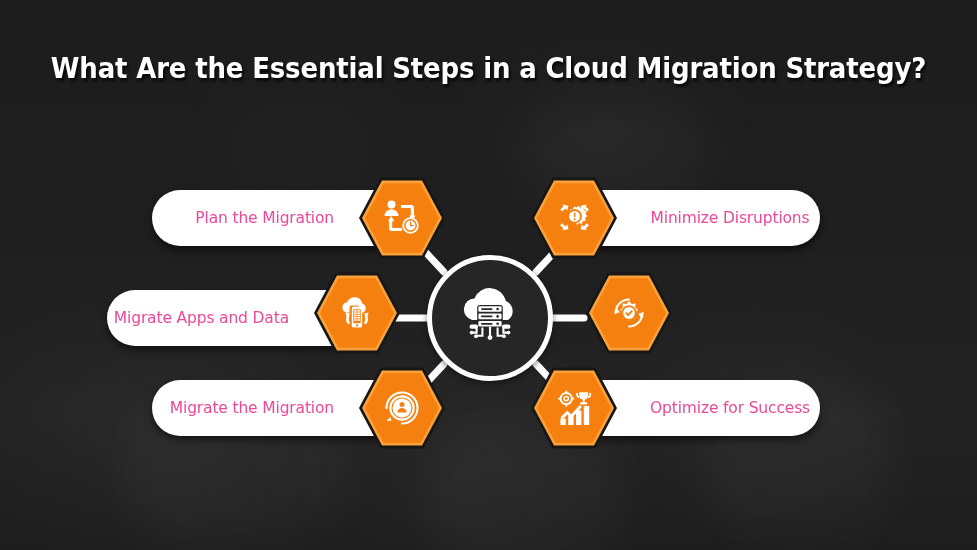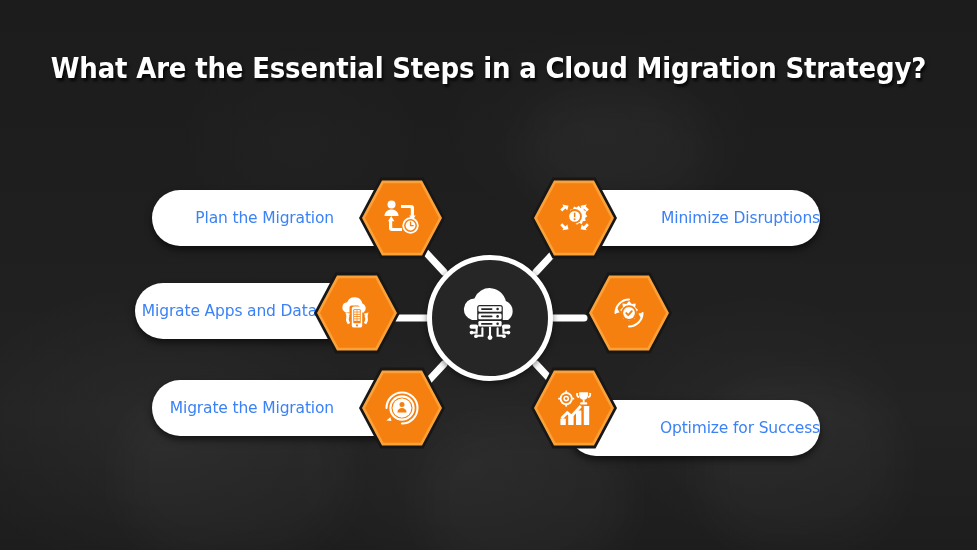--- a/index.html
+++ b/index.html
@@ -55,28 +55,28 @@
   
   .pill {
     position:absolute;
     height:56px;
     background:#ffffff;
     border-radius:28px;
     display:flex; align-items:center;
     box-shadow:0 4px 7px rgba(0,0,0,0.55);
   }
   .pill-label {
-    color:#3b82f6;
+    color:#ec4899;
     font-size:15.5px;
     white-space:nowrap;
     font-family:"DejaVu Sans", sans-serif;
     letter-spacing:-0.15px;
   }
   .pill.left  { justify-content:flex-end; padding-right:70px; }
-  .pill.right { justify-content:flex-end; padding-left:72px; }
+  .pill.right { justify-content:center; padding-left:72px; }
 
   
   .hex {
     position:absolute;
     width:86px; height:86px;
     display:flex; align-items:center; justify-content:center;
   }
   .hex .hexshape {
     position:absolute; inset:0;
     -webkit-clip-path:polygon(25% 3%,75% 3%,100% 50%,75% 97%,25% 97%,0% 50%);
@@ -115,34 +115,34 @@
       <line x1="553" y1="318" x2="584" y2="318"></line>
       <line x1="444" y1="364" x2="418" y2="392"></line>
       <line x1="536" y1="364" x2="562" y2="392"></line>
     </g>
   </svg>
 
   <div class="pill left" style="left:152px; top:190px; width:252px;">
     <span class="pill-label">Plan the Migration</span>
   </div>
 
-  <div class="pill left" style="left:107px; top:283px; width:252px;margin-left:28px;">
+  <div class="pill left" style="left:107px; top:290px; width:252px;">
     <span class="pill-label">Migrate Apps and Data</span>
   </div>
 
   <div class="pill left" style="left:152px; top:380px; width:252px;">
     <span class="pill-label">Migrate the Migration</span>
   </div>
 
   <div class="pill right" style="left:568px; top:190px; width:252px;">
     <span class="pill-label">Minimize Disruptions</span>
   </div>
 
 
-  <div class="pill right" style="left:568px; top:380px; width:252px;margin-top:20px;">
+  <div class="pill right" style="left:568px; top:380px; width:252px;">
     <span class="pill-label">Optimize for Success</span>
   </div>
 
   <div class="hex" style="left:359px; top:175px;">
     <div class="hexshape"></div>
     <div class="hexinner"></div>
     <div class="hexface"></div>
     <svg width="48" height="48" viewBox="0 0 48 48">
       <g fill="#ffffff">
         <circle cx="13.5" cy="10.5" r="4"></circle>

